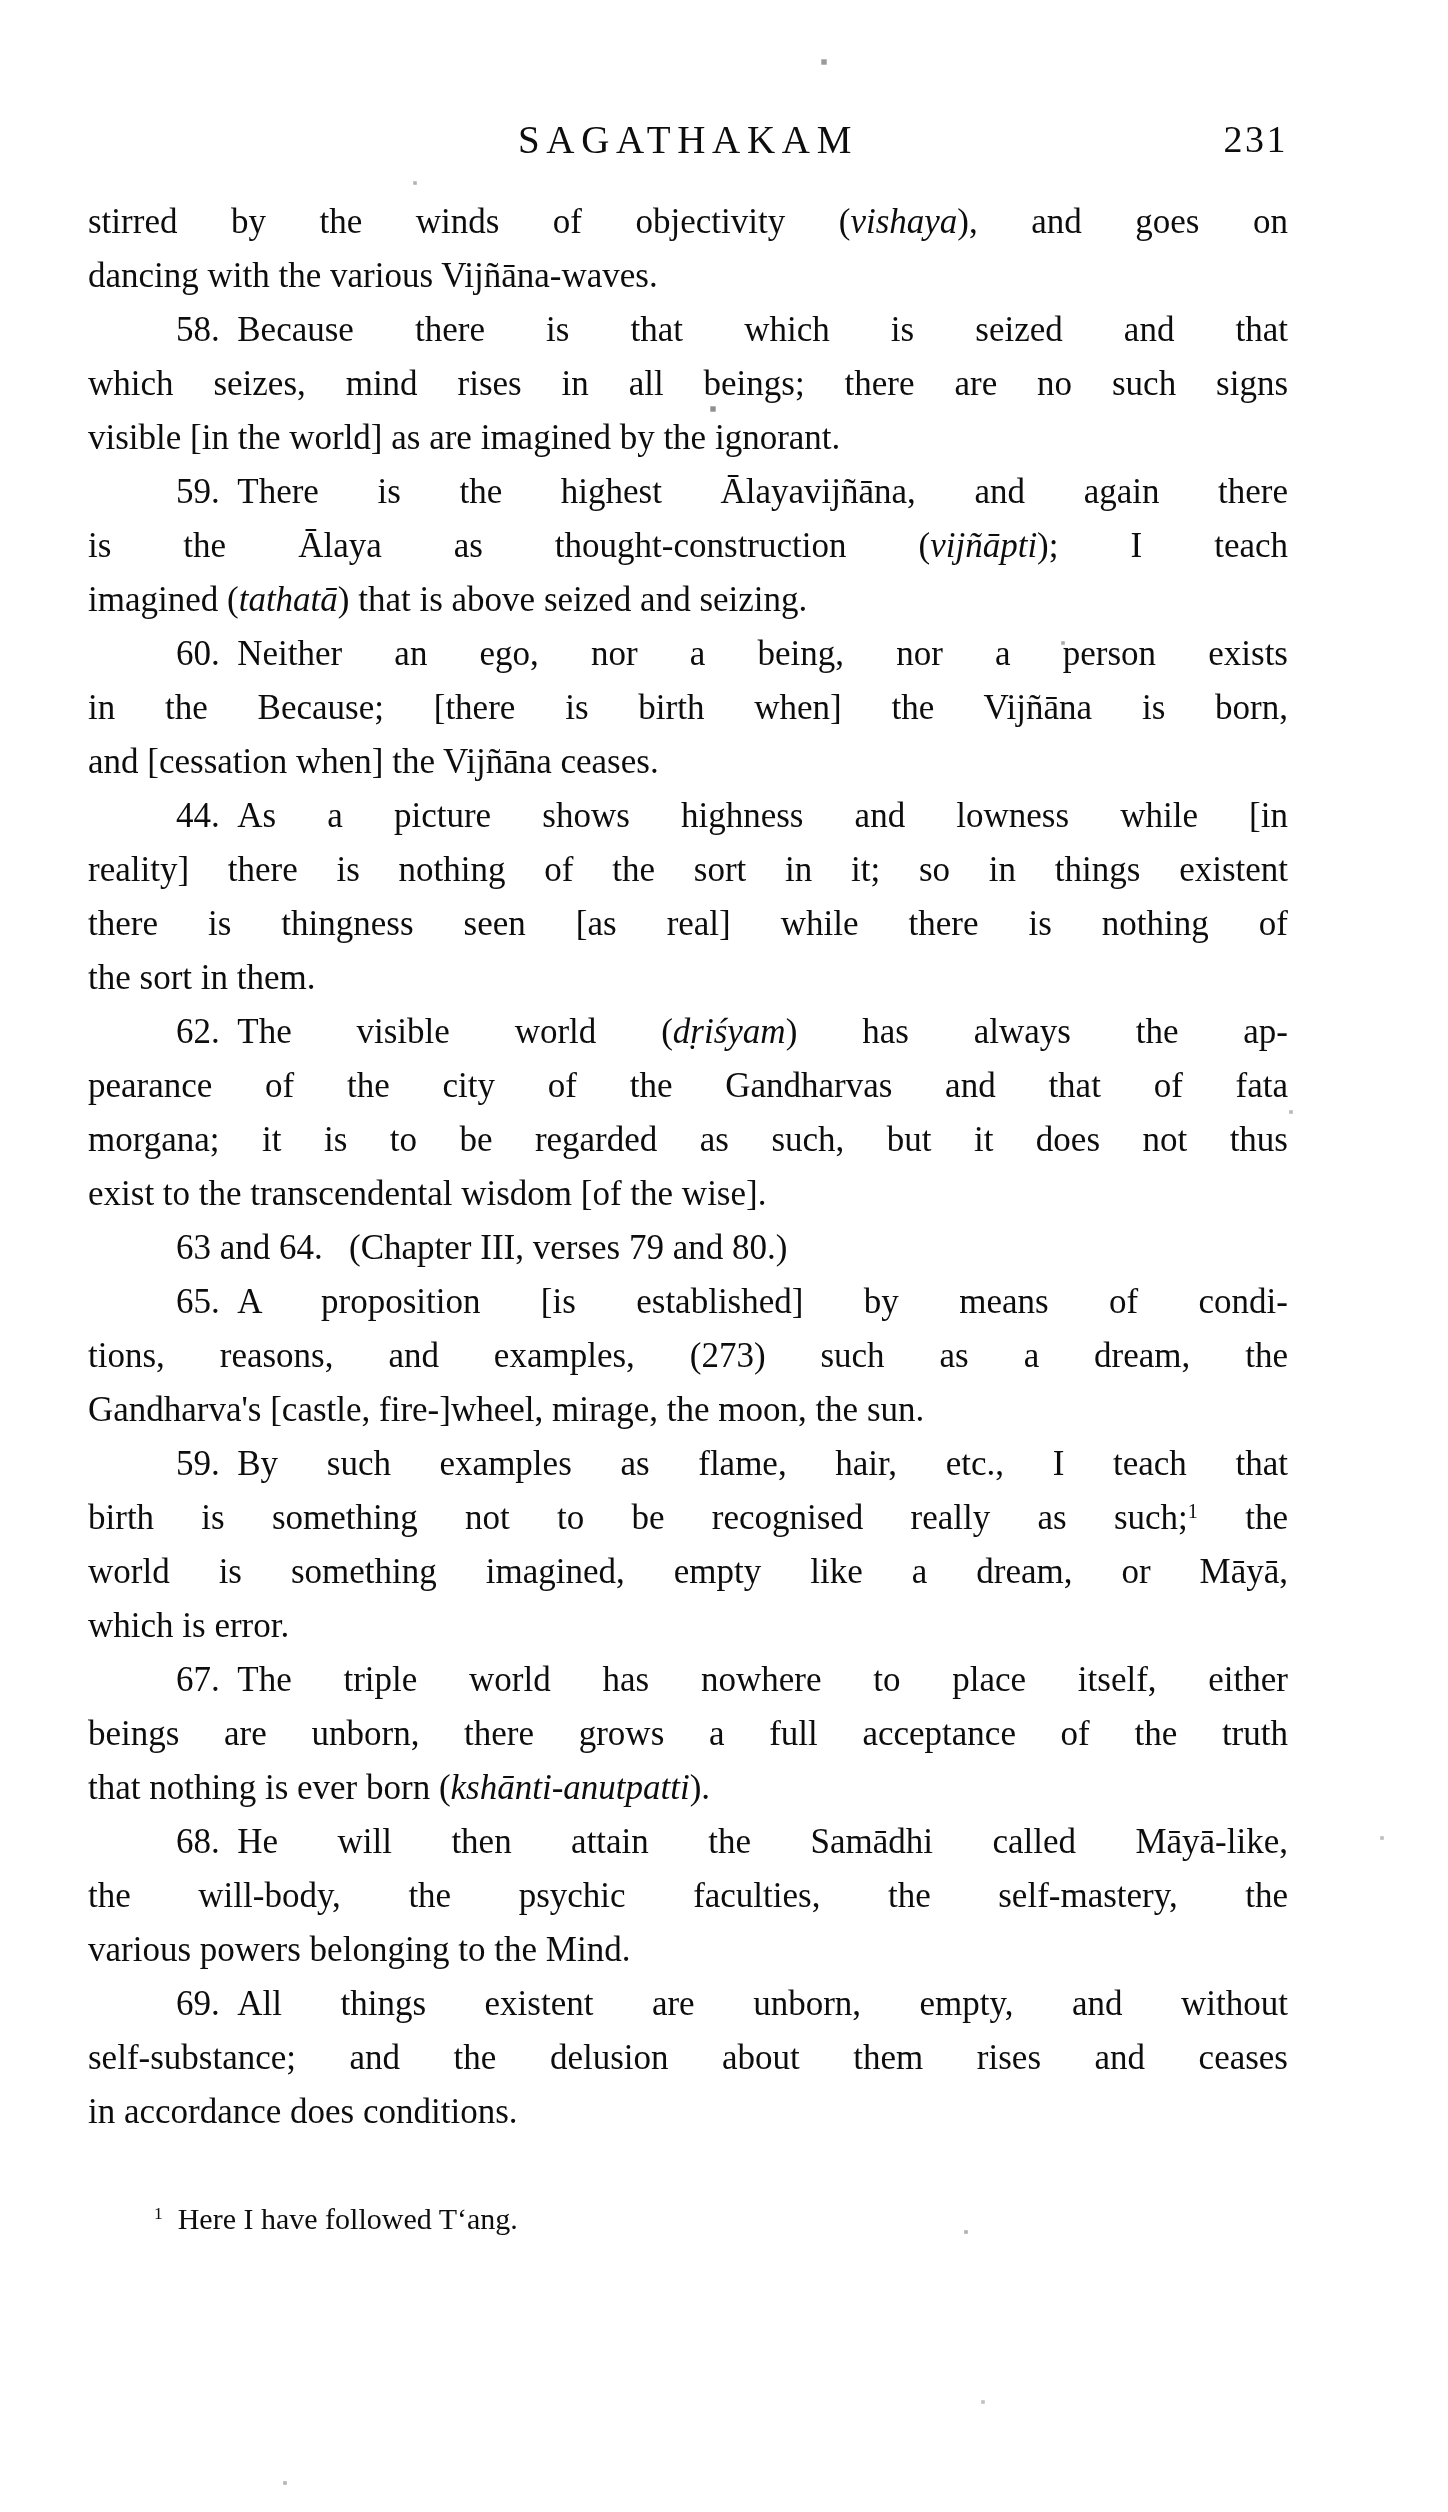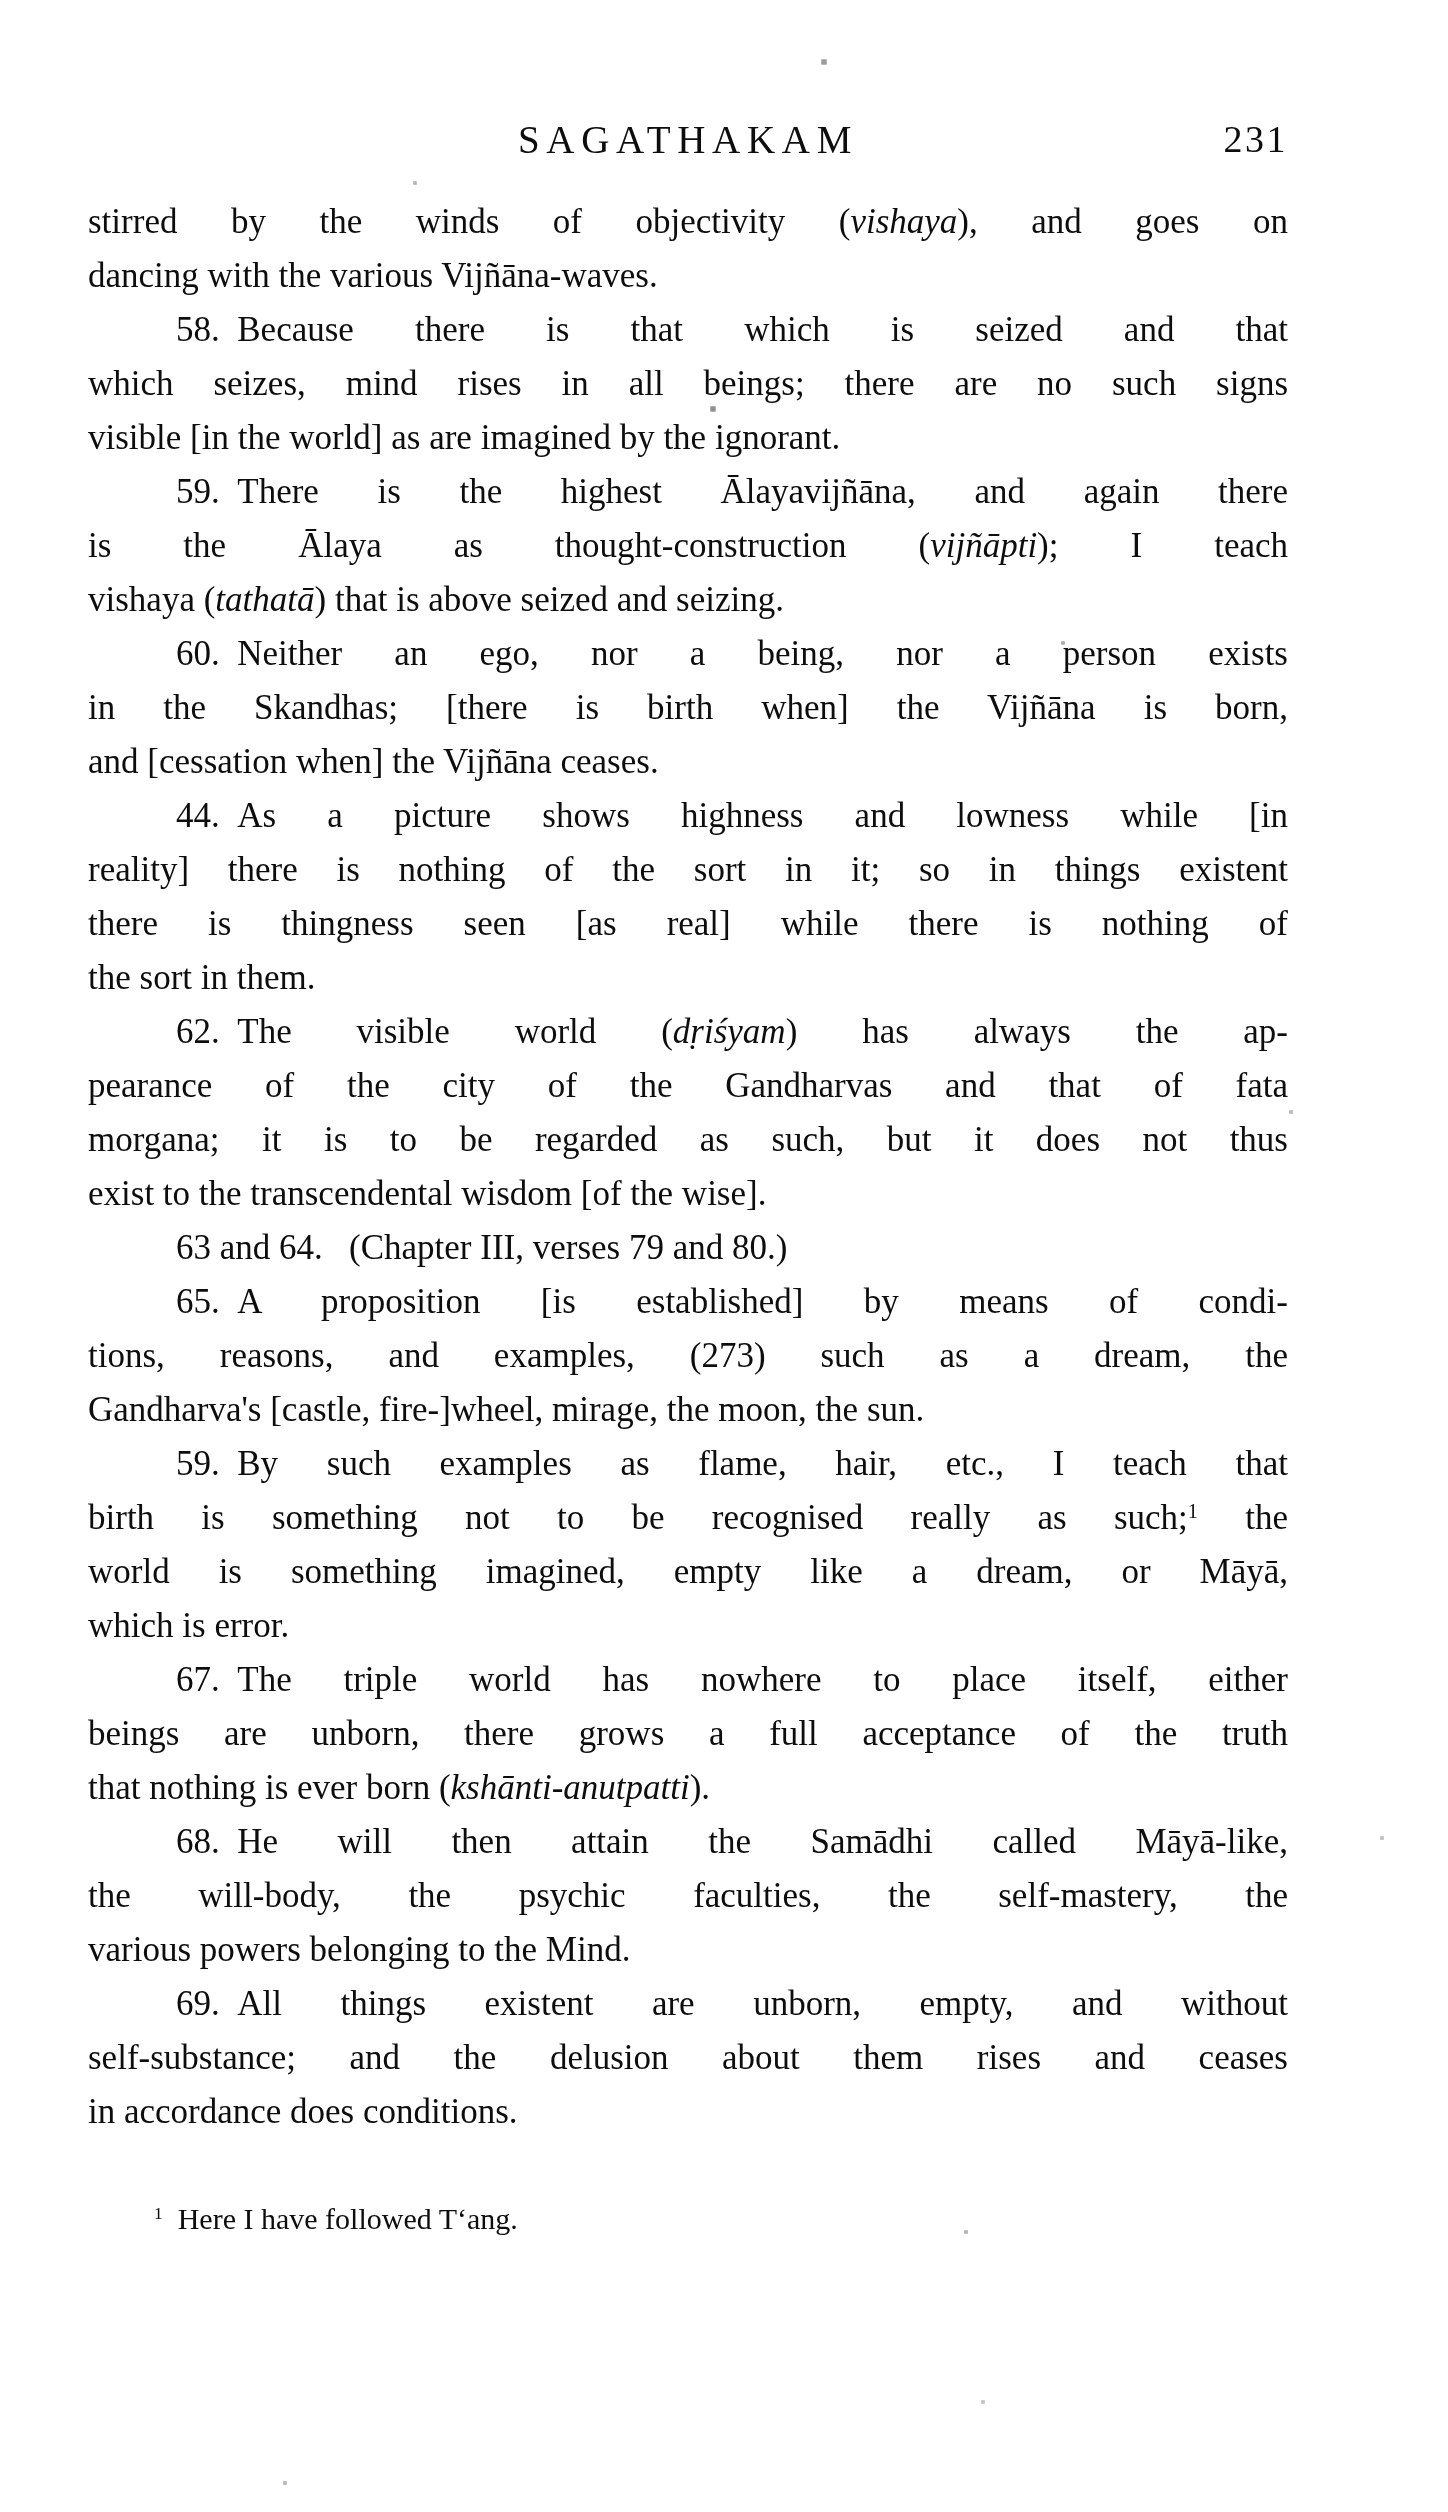--- a/index.html
+++ b/index.html
@@ -104,25 +104,25 @@
         <div class="line last"><span class="seg-n">dancing with the various Vijñāna-waves.</span></div>
       </div>
       <div class="paragraph">
         <div class="line indent"><span class="seg-n">58. Because there is that which is seized and that</span></div>
         <div class="line"><span class="seg-n">which seizes, mind rises in all beings; there are no such signs</span></div>
         <div class="line last"><span class="seg-n">visible [in the world] as are imagined by the ignorant.</span></div>
       </div>
       <div class="paragraph">
         <div class="line indent"><span class="seg-n">59. There is the highest Ālayavijñāna, and again there</span></div>
         <div class="line"><span class="seg-n">is the Ālaya as thought-construction (</span><span class="seg-i">vijñāpti</span><span class="seg-n">); I teach</span></div>
-        <div class="line last"><span class="seg-n">vishaya (</span><span class="seg-i">tathatā</span><span class="seg-n">) that is above seized and seizing.</span></div>
+        <div class="line last"><span class="seg-n">imagined (</span><span class="seg-i">tathatā</span><span class="seg-n">) that is above seized and seizing.</span></div>
       </div>
       <div class="paragraph">
         <div class="line indent"><span class="seg-n">60. Neither an ego, nor a being, nor a person exists</span></div>
-        <div class="line"><span class="seg-n">in the Skandhas; [there is birth when] the Vijñāna is born,</span></div>
+        <div class="line"><span class="seg-n">in the Because; [there is birth when] the Vijñāna is born,</span></div>
         <div class="line last"><span class="seg-n">and [cessation when] the Vijñāna ceases.</span></div>
       </div>
       <div class="paragraph">
         <div class="line indent"><span class="seg-n">44. As a picture shows highness and lowness while [in</span></div>
         <div class="line"><span class="seg-n">reality] there is nothing of the sort in it; so in things existent</span></div>
         <div class="line"><span class="seg-n">there is thingness seen [as real] while there is nothing of</span></div>
         <div class="line last"><span class="seg-n">the sort in them.</span></div>
       </div>
       <div class="paragraph">
         <div class="line indent"><span class="seg-n">62. The visible world (</span><span class="seg-i">dṛiśyam</span><span class="seg-n">) has always the ap-</span></div>

